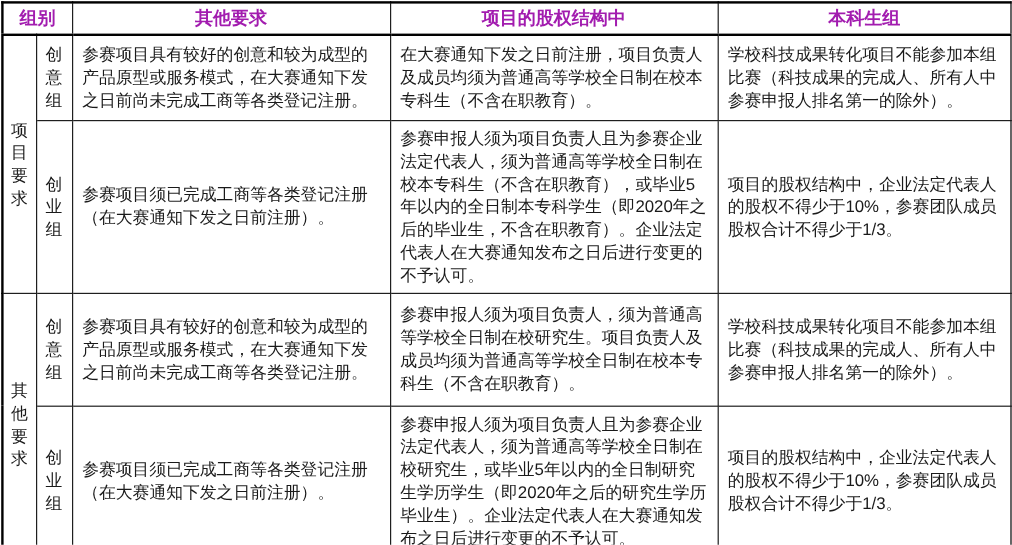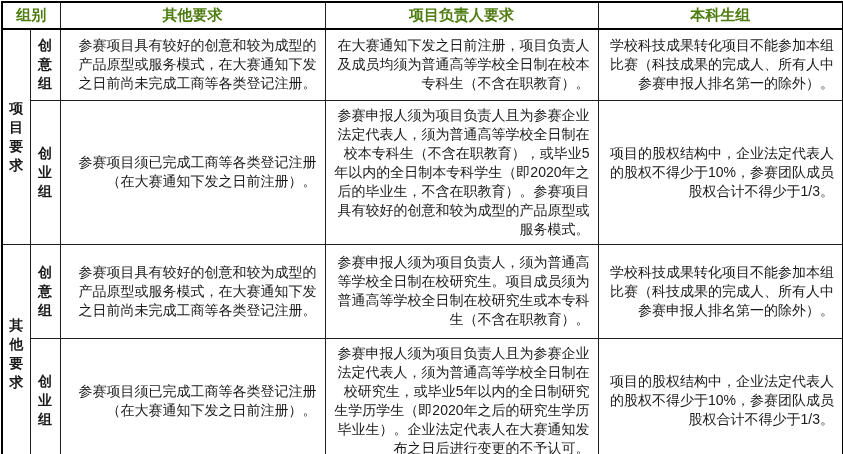--- a/index.html
+++ b/index.html
@@ -29,42 +29,41 @@
     box-sizing: border-box;
     vertical-align: middle;
     overflow: hidden;
   }
   table.req-table th {
     font-size: 15px;
     font-weight: bold;
     text-align: center;
     border-bottom: 2px solid #000000;
     padding: 3px 2px;
-    color: #4d7c0f;
+    color: #a21caf;
   }
   table.req-table td.text-cell {
     font-size: 14px;
     line-height: 19px;
-    text-align: right;
+    text-align: left;
     padding: 5px 8px;
   }
   table.req-table td.group-cell,
   table.req-table td.subgroup-cell {
     text-align: center;
     padding: 2px 1px;
   }
   .vtext {
     display: inline-block;
     width: 1em;
     font-size: 14px;
     line-height: 19px;
     word-break: break-all;
     text-align: center;
     vertical-align: middle;
-    font-weight: bold;
   }
   tr.hdr-row    { height: 27px; }
   tr.row-ug-cy  { height: 71px; }
   tr.row-ug-cb  { height: 138px; }
   tr.row-pg-cy  { height: 94px; }
   tr.row-pg-cb  { height: 120px; }
 </style>
 </head>
 <body>
 
@@ -74,53 +73,53 @@
       <col style="width:28px">
       <col style="width:30px">
       <col style="width:265px">
       <col style="width:273px">
       <col style="width:245px">
     </colgroup>
     <thead>
       <tr class="hdr-row">
         <th colspan="2">组别</th>
         <th>其他要求</th>
-        <th>项目负责人要求</th>
+        <th>项目的股权结构中</th>
         <th>本科生组</th>
       </tr>
     </thead>
     <tbody>
       <tr class="row-ug-cy">
         <td class="group-cell" rowspan="2">
           <span class="vtext">项目要求</span>
         </td>
         <td class="subgroup-cell">
           <span class="vtext">创意组</span>
         </td>
         <td class="text-cell">参赛项目具有较好的创意和较为成型的产品原型或服务模式，在大赛通知下发之日前尚未完成工商等各类登记注册。</td>
         <td class="text-cell">在大赛通知下发之日前注册，项目负责人及成员均须为普通高等学校全日制在校本专科生（不含在职教育）。</td>
         <td class="text-cell">学校科技成果转化项目不能参加本组比赛（科技成果的完成人、所有人中参赛申报人排名第一的除外）。</td>
       </tr>
       <tr class="row-ug-cb">
         <td class="subgroup-cell">
           <span class="vtext">创业组</span>
         </td>
         <td class="text-cell">参赛项目须已完成工商等各类登记注册（在大赛通知下发之日前注册）。</td>
-        <td class="text-cell">参赛申报人须为项目负责人且为参赛企业法定代表人，须为普通高等学校全日制在校本专科生（不含在职教育），或毕业5年以内的全日制本专科学生（即2020年之后的毕业生，不含在职教育）。参赛项目具有较好的创意和较为成型的产品原型或服务模式。</td>
+        <td class="text-cell">参赛申报人须为项目负责人且为参赛企业法定代表人，须为普通高等学校全日制在校本专科生（不含在职教育），或毕业5年以内的全日制本专科学生（即2020年之后的毕业生，不含在职教育）。企业法定代表人在大赛通知发布之日后进行变更的不予认可。</td>
         <td class="text-cell">项目的股权结构中，企业法定代表人的股权不得少于10%，参赛团队成员股权合计不得少于1/3。</td>
       </tr>
       <tr class="row-pg-cy">
         <td class="group-cell" rowspan="2">
           <span class="vtext">其他要求</span>
         </td>
         <td class="subgroup-cell">
           <span class="vtext">创意组</span>
         </td>
         <td class="text-cell">参赛项目具有较好的创意和较为成型的产品原型或服务模式，在大赛通知下发之日前尚未完成工商等各类登记注册。</td>
-        <td class="text-cell">参赛申报人须为项目负责人，须为普通高等学校全日制在校研究生。项目成员须为普通高等学校全日制在校研究生或本专科生（不含在职教育）。</td>
+        <td class="text-cell">参赛申报人须为项目负责人，须为普通高等学校全日制在校研究生。项目负责人及成员均须为普通高等学校全日制在校本专科生（不含在职教育）。</td>
         <td class="text-cell">学校科技成果转化项目不能参加本组比赛（科技成果的完成人、所有人中参赛申报人排名第一的除外）。</td>
       </tr>
       <tr class="row-pg-cb">
         <td class="subgroup-cell">
           <span class="vtext">创业组</span>
         </td>
         <td class="text-cell">参赛项目须已完成工商等各类登记注册（在大赛通知下发之日前注册）。</td>
         <td class="text-cell">参赛申报人须为项目负责人且为参赛企业法定代表人，须为普通高等学校全日制在校研究生，或毕业5年以内的全日制研究生学历学生（即2020年之后的研究生学历毕业生）。企业法定代表人在大赛通知发布之日后进行变更的不予认可。</td>
         <td class="text-cell">项目的股权结构中，企业法定代表人的股权不得少于10%，参赛团队成员股权合计不得少于1/3。</td>
       </tr>

